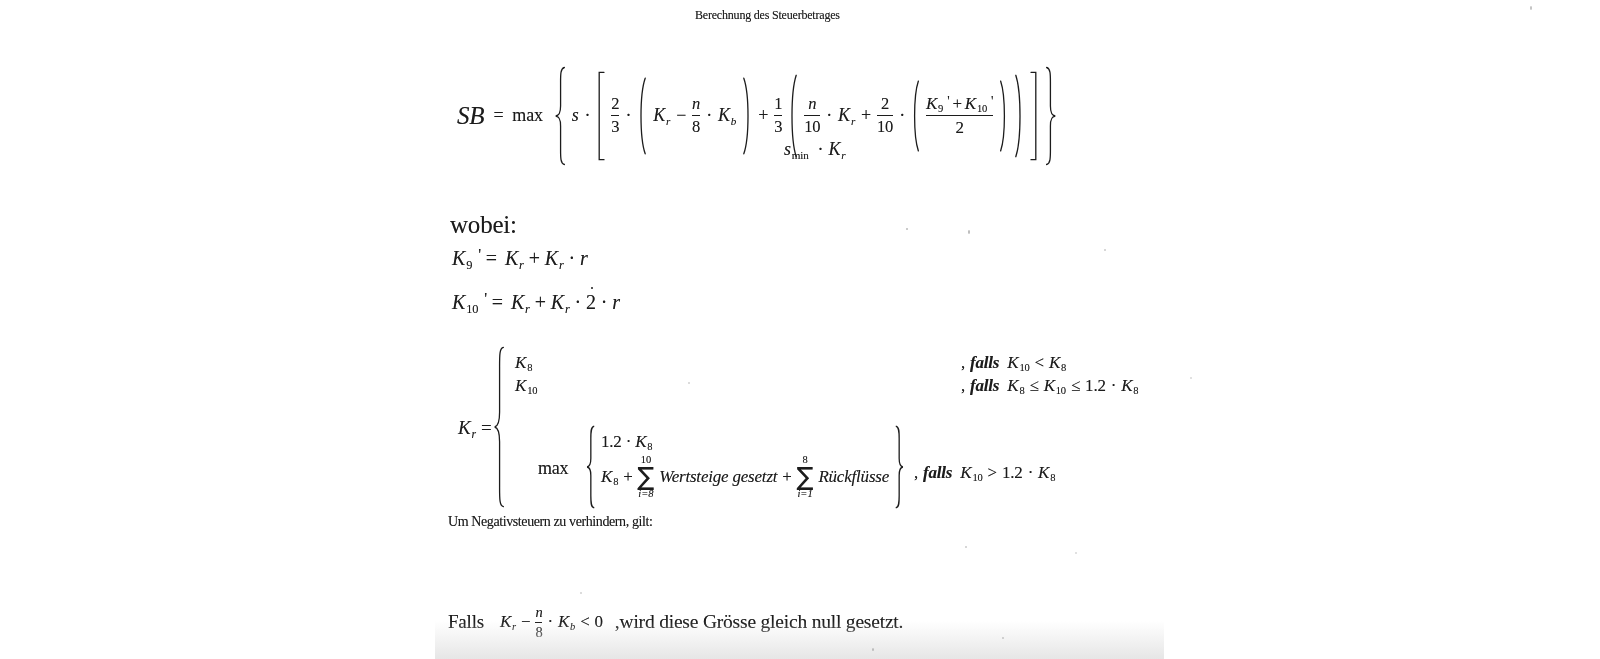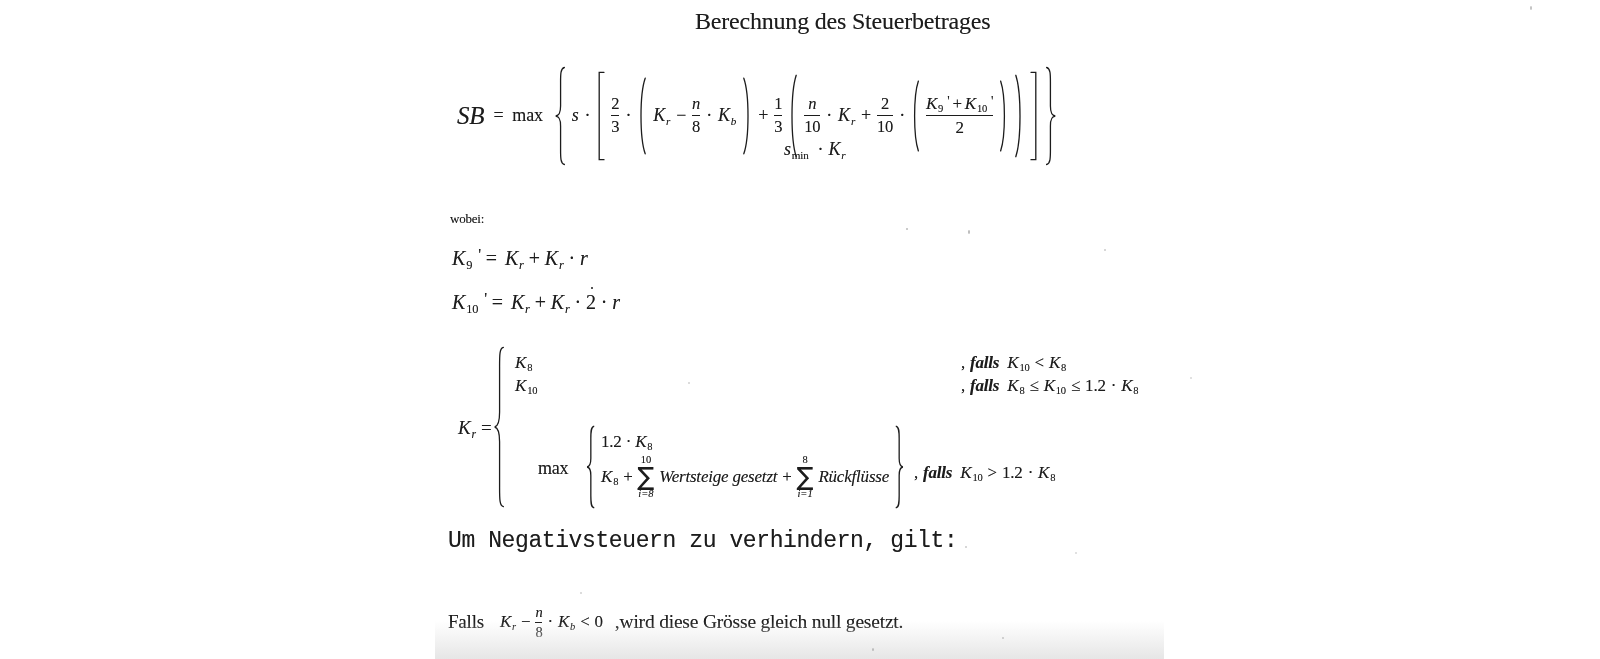--- a/index.html
+++ b/index.html
@@ -22,21 +22,21 @@
   .lim{font-size:10.5px;letter-spacing:0;}
   .sigma{font-size:25px;line-height:.85;font-family:"DejaVu Sans",sans-serif;}
   .speck{position:absolute;background:#8a8a8a;border-radius:50%;}
   .dotab{position:absolute;top:-4px;left:55%;width:2px;height:2px;background:#1c1c1c;border-radius:50%;}
 </style>
 </head>
 <body>
 
 <div class="canvas">
 
-  <div class="abs" style="left:695px;top:8px;font-size:24px;">Berechnung des Steuerbetrages</div>
+  <div class="abs" style="left:695px;top:8px;font-size:12px;">Berechnung des Steuerbetrages</div>
 
   <div class="abs" style="left:457px;top:63px;width:690px;height:105px;">
     <div class="row" style="height:105px;gap:6px;font-size:18px;">
       <span class="v" style="font-size:25px;">SB</span>
       <span style="margin:0 3px;">=</span>
       <span>max</span>
       <span class="delim" style="width:13px;height:100px;margin-left:4px;">
         <svg viewBox="0 0 12 100" preserveAspectRatio="none">
             <path d="M10.5 1.5 C7 2.5 7 8 7 16 L7 40 C7 47.5 5.5 49.5 2.5 50 C5.5 50.5 7 52.5 7 60 L7 84 C7 92 7 97.5 10.5 98.5"></path>
           </svg>
@@ -157,21 +157,21 @@
           <span class="sb">min</span>
         </span>
       <span style="margin-left:4px;">·</span>
       <span class="vg">
           <span class="v">K</span>
           <span class="sb v">r</span>
         </span>
     </div>
   </div>
 
-  <div class="abs" style="left:450px;top:211px;font-size:13px;">wobei:</div>
+  <div class="abs" style="left:450px;top:211px;font-size:25px;">wobei:</div>
 
   <div class="abs row" style="left:452px;top:243px;height:30px;gap:5px;font-size:20px;">
     <span class="vg">
         <span class="v">K</span>
         <span class="sb">9</span>
       </span>
     <span class="pr">'</span>
     <span>=</span>
     <span class="vg" style="margin-left:3px;">
         <span class="v">K</span>
@@ -328,21 +328,21 @@
       <span>&gt;</span>
       <span>1.2</span>
       <span>·</span>
       <span class="vg">
           <span class="v">K</span>
           <span class="sb">8</span>
         </span>
     </div>
   </div>
 
-  <div class="abs" style="left:448px;top:528px;font-size:23px;letter-spacing:-.4px;font-family:Liberation Mono, monospace;">Um Negativsteuern zu verhindern, gilt:</div>
+  <div class="abs" style="left:448px;top:514px;font-size:14px;letter-spacing:-.4px;">Um Negativsteuern zu verhindern, gilt:</div>
 
   <div class="abs row" style="left:448px;top:600px;height:44px;gap:6px;">
     <span style="font-size:19px;">Falls</span>
     <span class="row" style="gap:5px;font-size:17px;margin-left:10px;">
       <span class="vg">
           <span class="v">K</span>
           <span class="sb v">r</span>
         </span>
       <span>−</span>
       <span class="frac" style="font-size:14.5px;">

